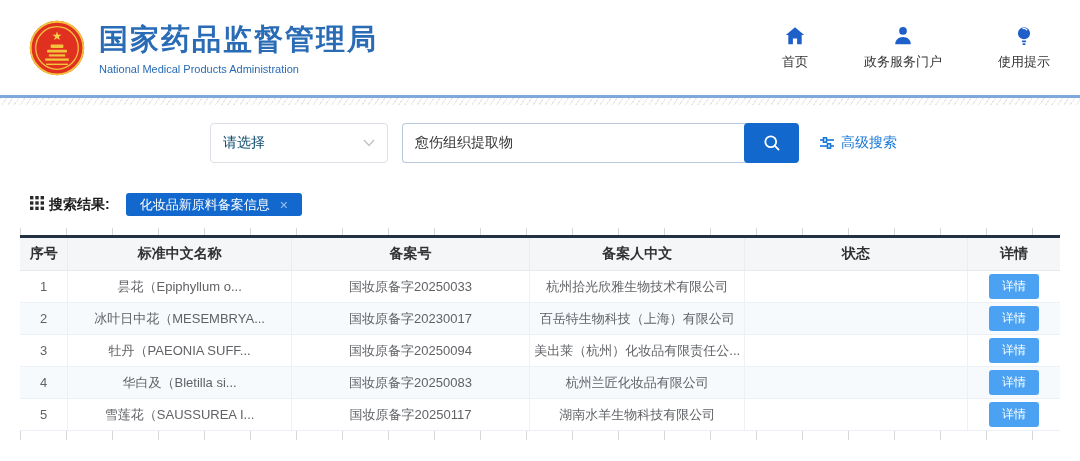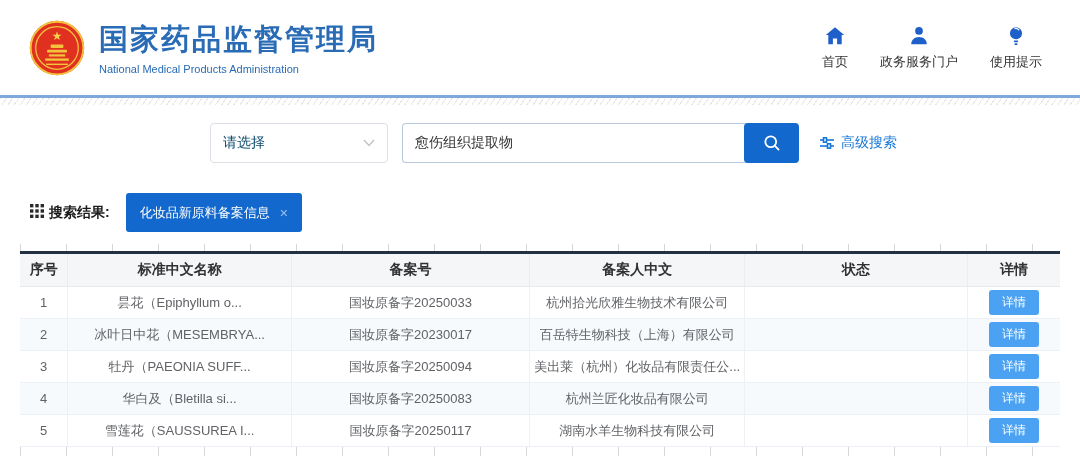--- a/index.html
+++ b/index.html
@@ -10,21 +10,21 @@
   .topbar { height:95px; display:flex; align-items:center; padding:0 30px 0 28px; }
   .brand { display:flex; align-items:center; }
   .emblem { width:58px; height:58px; flex:0 0 auto; }
   .brand-text { margin-left:13px; }
   .brand-cn { font-size:29px; font-weight:bold; color:#2a6bb5; letter-spacing:2px; }
   .brand-en { font-size:11px; color:#2a6bb5; margin-top:3px; }
   .app-title { display:flex; align-items:center; margin-left:55px; }
   .app-title svg { width:27px; height:27px; }
   .app-title span { font-size:21px; color:#3d3d3d; margin-left:6px; letter-spacing:1px; }
   .spacer { flex:1; }
-  .topnav { display:flex; gap:32px; margin-right:8px; }
+  .topnav { display:flex; gap:56px; }
   .nav-item { display:flex; flex-direction:column; align-items:center; cursor:pointer; }
   .nav-item svg { width:22px; height:22px; }
   .nav-item .lbl { font-size:13px; color:#333; margin-top:6px; white-space:nowrap; }
 
   
   .divider { border-top:3px solid #7ea8d9; }
   .hatch { height:7px;
     background:repeating-linear-gradient(125deg, rgba(120,120,120,.18) 0 1px, transparent 1px 5px); }
 
   
@@ -39,21 +39,21 @@
   .search-btn { width:55px; height:40px; background:#1268cc; border:none; border-radius:4px;
     margin-left:-3px; cursor:pointer; display:flex; align-items:center; justify-content:center; }
   .advanced { display:flex; align-items:center; margin-left:20px; cursor:pointer; text-decoration:none; }
   .advanced span { font-size:14px; color:#1677d9; margin-left:6px; }
 
   
   .results-row { display:flex; align-items:center; margin-top:30px; padding-left:30px; }
   .results-label { display:flex; align-items:flex-start; font-size:14px; font-weight:bold; color:#1a1a1a; }
   .results-label svg { margin-right:5px; }
   .tag { display:inline-flex; align-items:center; background:#1268cc; color:#fff; font-size:13px;
-    height:39px; padding:0 14px; border-radius:3px; margin-left:16px; cursor:default; }
+    height:23px; padding:0 14px; border-radius:3px; margin-left:16px; cursor:default; }
   .tag .x { margin-left:10px; color:#9cc3ef; font-size:14px; cursor:pointer; }
 
   
   .table-wrap { margin:12px 20px 0 20px; }
   .tick-strip { height:7px;
     background:repeating-linear-gradient(to right, #d7d7d7 0 1px, transparent 1px 46px); }
   .tick-strip.bottom { height:9px; }
   table { width:100%; border-collapse:collapse; table-layout:fixed; border-top:3px solid #233142; }
   th { background:#f5f6f8; font-size:14px; font-weight:bold; color:#303133; height:34px;
     border-bottom:1px solid #e6e9f0; border-right:1px solid #ececec; }

